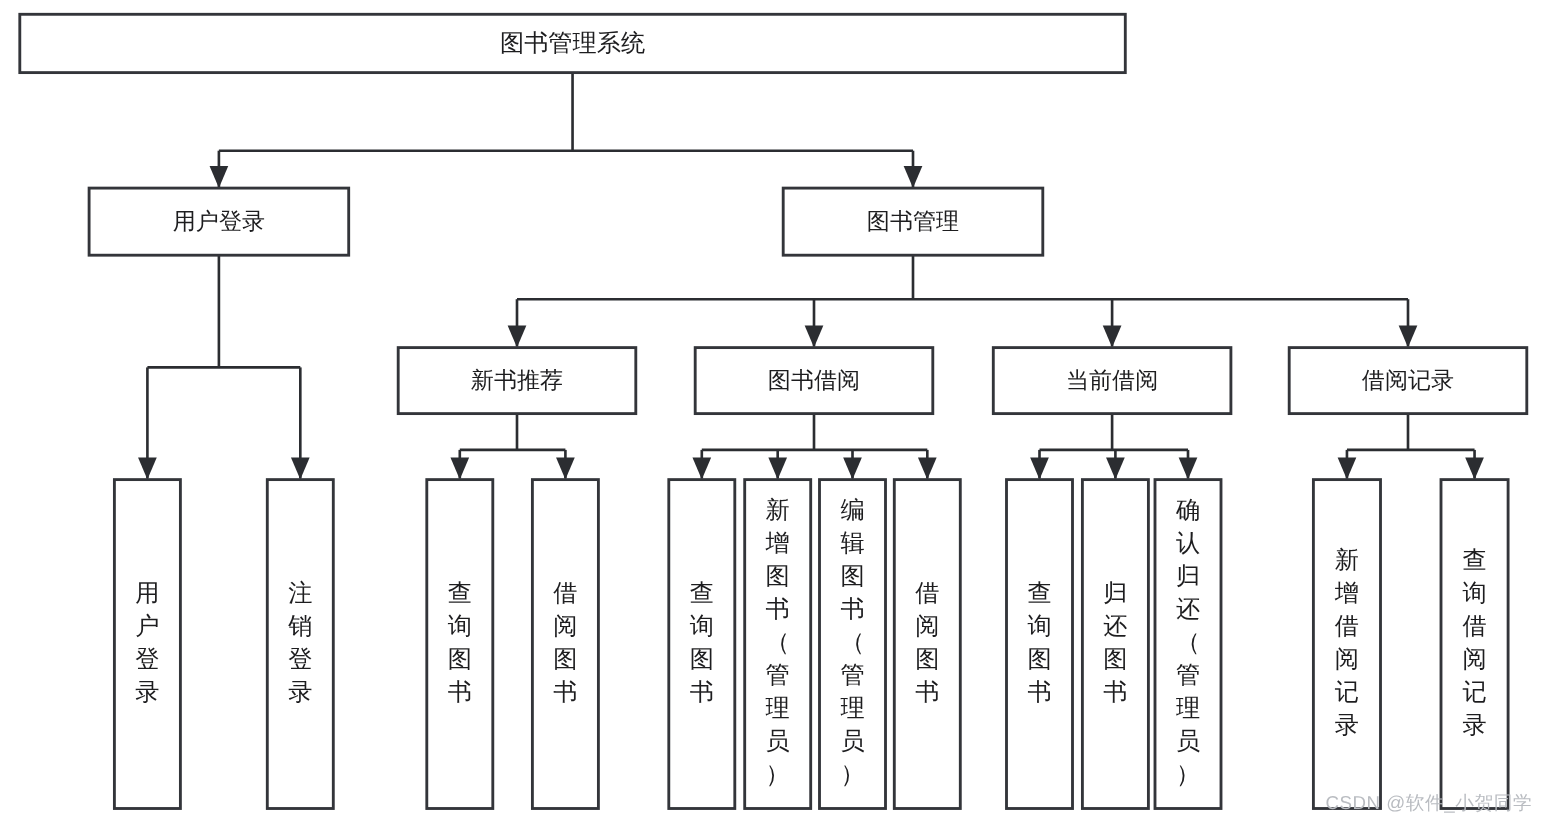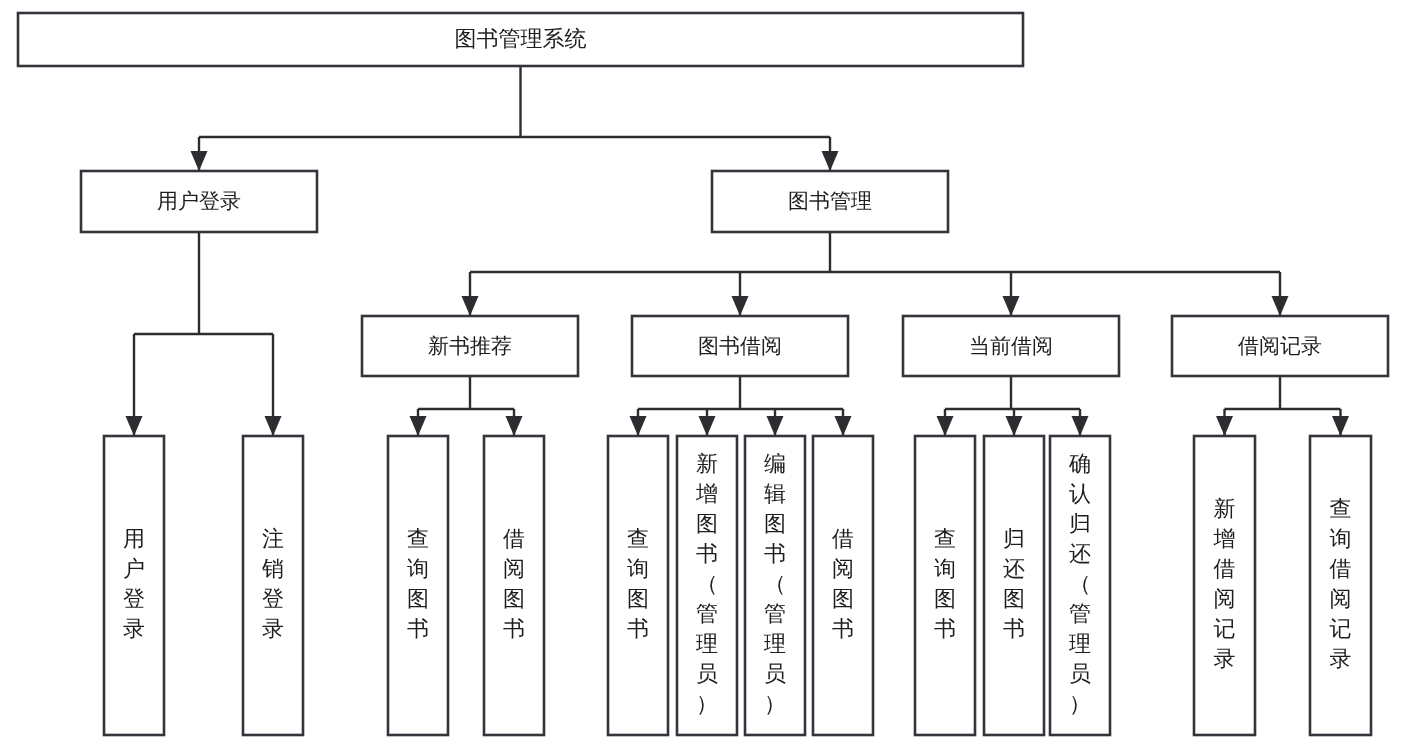--- a/index.html
+++ b/index.html
@@ -261,13 +261,14 @@
           <text x="1340.5" y="510.5" class="leaf-label" dominant-baseline="middle">查</text>
           <text x="1340.5" y="540.5" class="leaf-label" dominant-baseline="middle">询</text>
           <text x="1340.5" y="570.5" class="leaf-label" dominant-baseline="middle">借</text>
           <text x="1340.5" y="600.5" class="leaf-label" dominant-baseline="middle">阅</text>
           <text x="1340.5" y="630.5" class="leaf-label" dominant-baseline="middle">记</text>
           <text x="1340.5" y="660.5" class="leaf-label" dominant-baseline="middle">录</text>
         </g>
       </g>
   </svg>
 
+  <div class="watermark">CSDN @软件_小贺同学</div>
 </div>
 
 </body></html>

